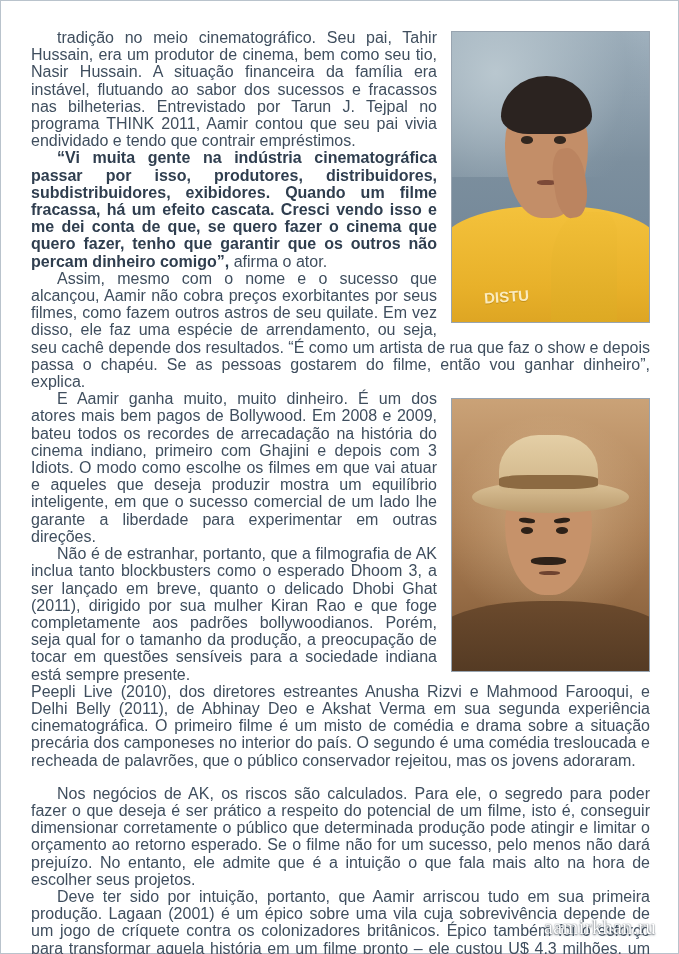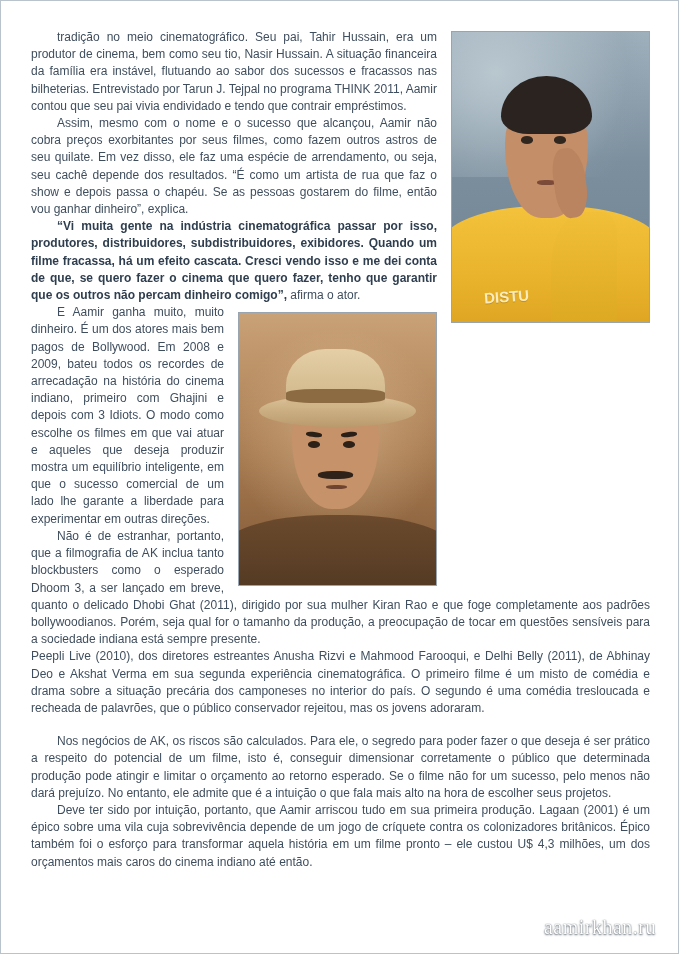--- a/index.html
+++ b/index.html
@@ -23,21 +23,21 @@
     background: #ffffff;
   }
   .content {
     position: absolute;
     left: 30px;
     top: 28px;
     width: 619px;
   }
   p {
     margin: 0 0 0 0;
-    font-size: 12px;
+    font-size: 16px;
     line-height: 17.2px;
     text-align: justify;
     color: #3f4e5e;
   }
   .indent { text-indent: 26px; }
   .float-img-top {
     float: right;
     width: 197px;
     height: 290px;
     margin: 2px 0 10px 14px;
@@ -195,23 +195,23 @@
       <div class="ph1-hair"></div>
       <div class="ph1-eye-l"></div>
       <div class="ph1-eye-r"></div>
       <div class="ph1-mouth"></div>
       <div class="ph1-hand"></div>
       <div class="ph1-shirt-text">DISTU</div>
     </div>
 
     <p class="indent">tradição no meio cinematográfico. Seu pai, Tahir Hussain, era um produtor de cinema, bem como seu tio, Nasir Hussain. A situação financeira da família era instável, flutuando ao sabor dos sucessos e fracassos nas bilheterias. Entrevistado por Tarun J. Tejpal no programa THINK 2011, Aamir contou que seu pai vivia endividado e tendo que contrair empréstimos.</p>
 
+    <p class="indent"><span class="quote">“Vi muita gente na indústria cinematográfica passar por isso, produtores, distribuidores, subdistribuidores, exibidores. Quando um filme fracassa, há um efeito cascata. Cresci vendo isso e me dei conta de que, se quero fazer o cinema que quero fazer, tenho que garantir que os outros não percam dinheiro comigo”,</span><span> afirma o ator.</span></p>
+
     <p class="indent">Assim, mesmo com o nome e o sucesso que alcançou, Aamir não cobra preços exorbitantes por seus filmes, como fazem outros astros de seu quilate. Em vez disso, ele faz uma espécie de arrendamento, ou seja, seu cachê depende dos resultados. “É como um artista de rua que faz o show e depois passa o chapéu. Se as pessoas gostarem do filme, então vou ganhar dinheiro”, explica.</p>
-
-    <p class="indent"><span class="quote">“Vi muita gente na indústria cinematográfica passar por isso, produtores, distribuidores, subdistribuidores, exibidores. Quando um filme fracassa, há um efeito cascata. Cresci vendo isso e me dei conta de que, se quero fazer o cinema que quero fazer, tenho que garantir que os outros não percam dinheiro comigo”,</span><span> afirma o ator.</span></p>
 
     <div class="float-img-bottom">
       <div class="ph2-bg"></div>
       <div class="ph2-vign"></div>
       <div class="ph2-shoulder"></div>
       <div class="ph2-head"></div>
       <div class="ph2-hat-brim"></div>
       <div class="ph2-hat-crown"></div>
       <div class="ph2-hat-band"></div>
       <div class="ph2-brow-l"></div>

